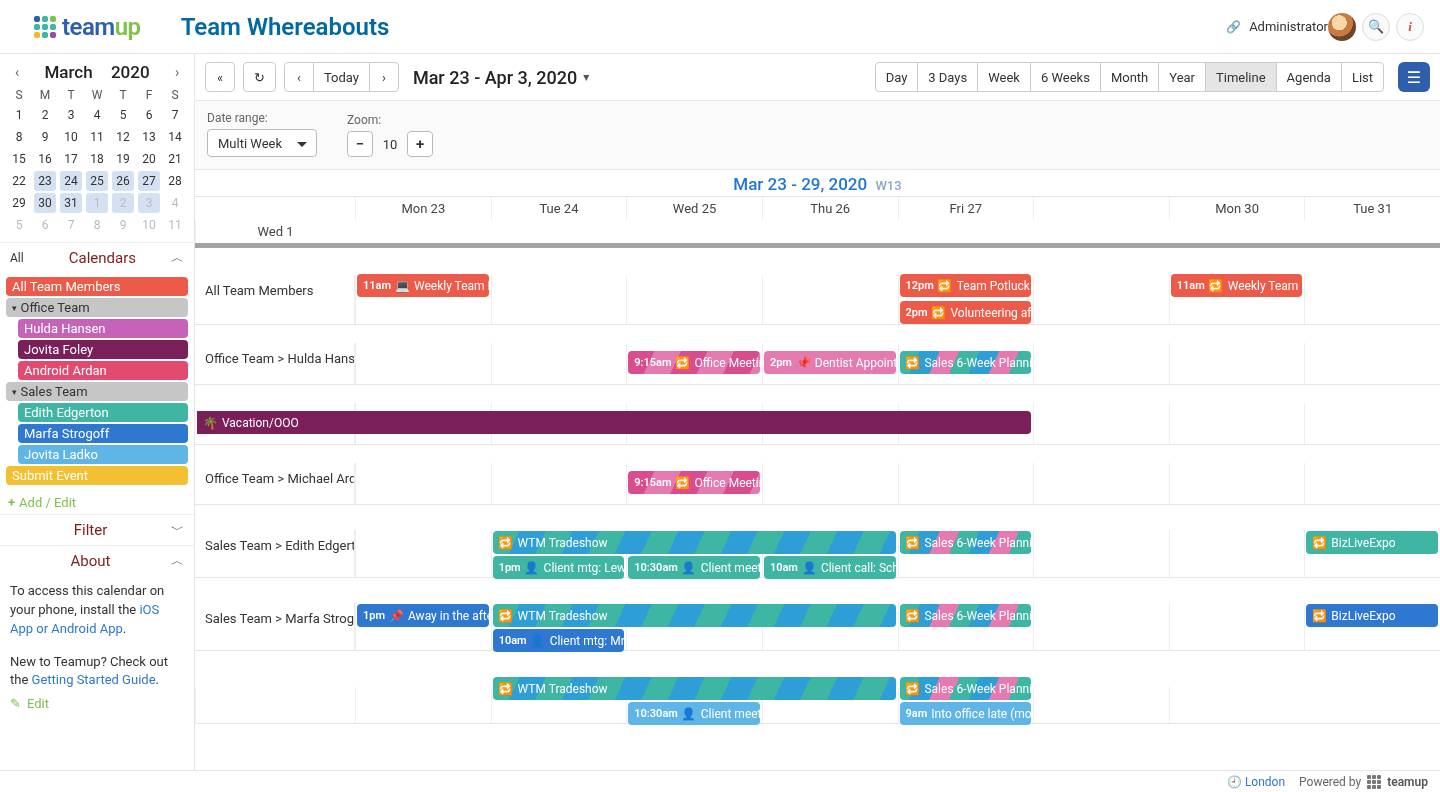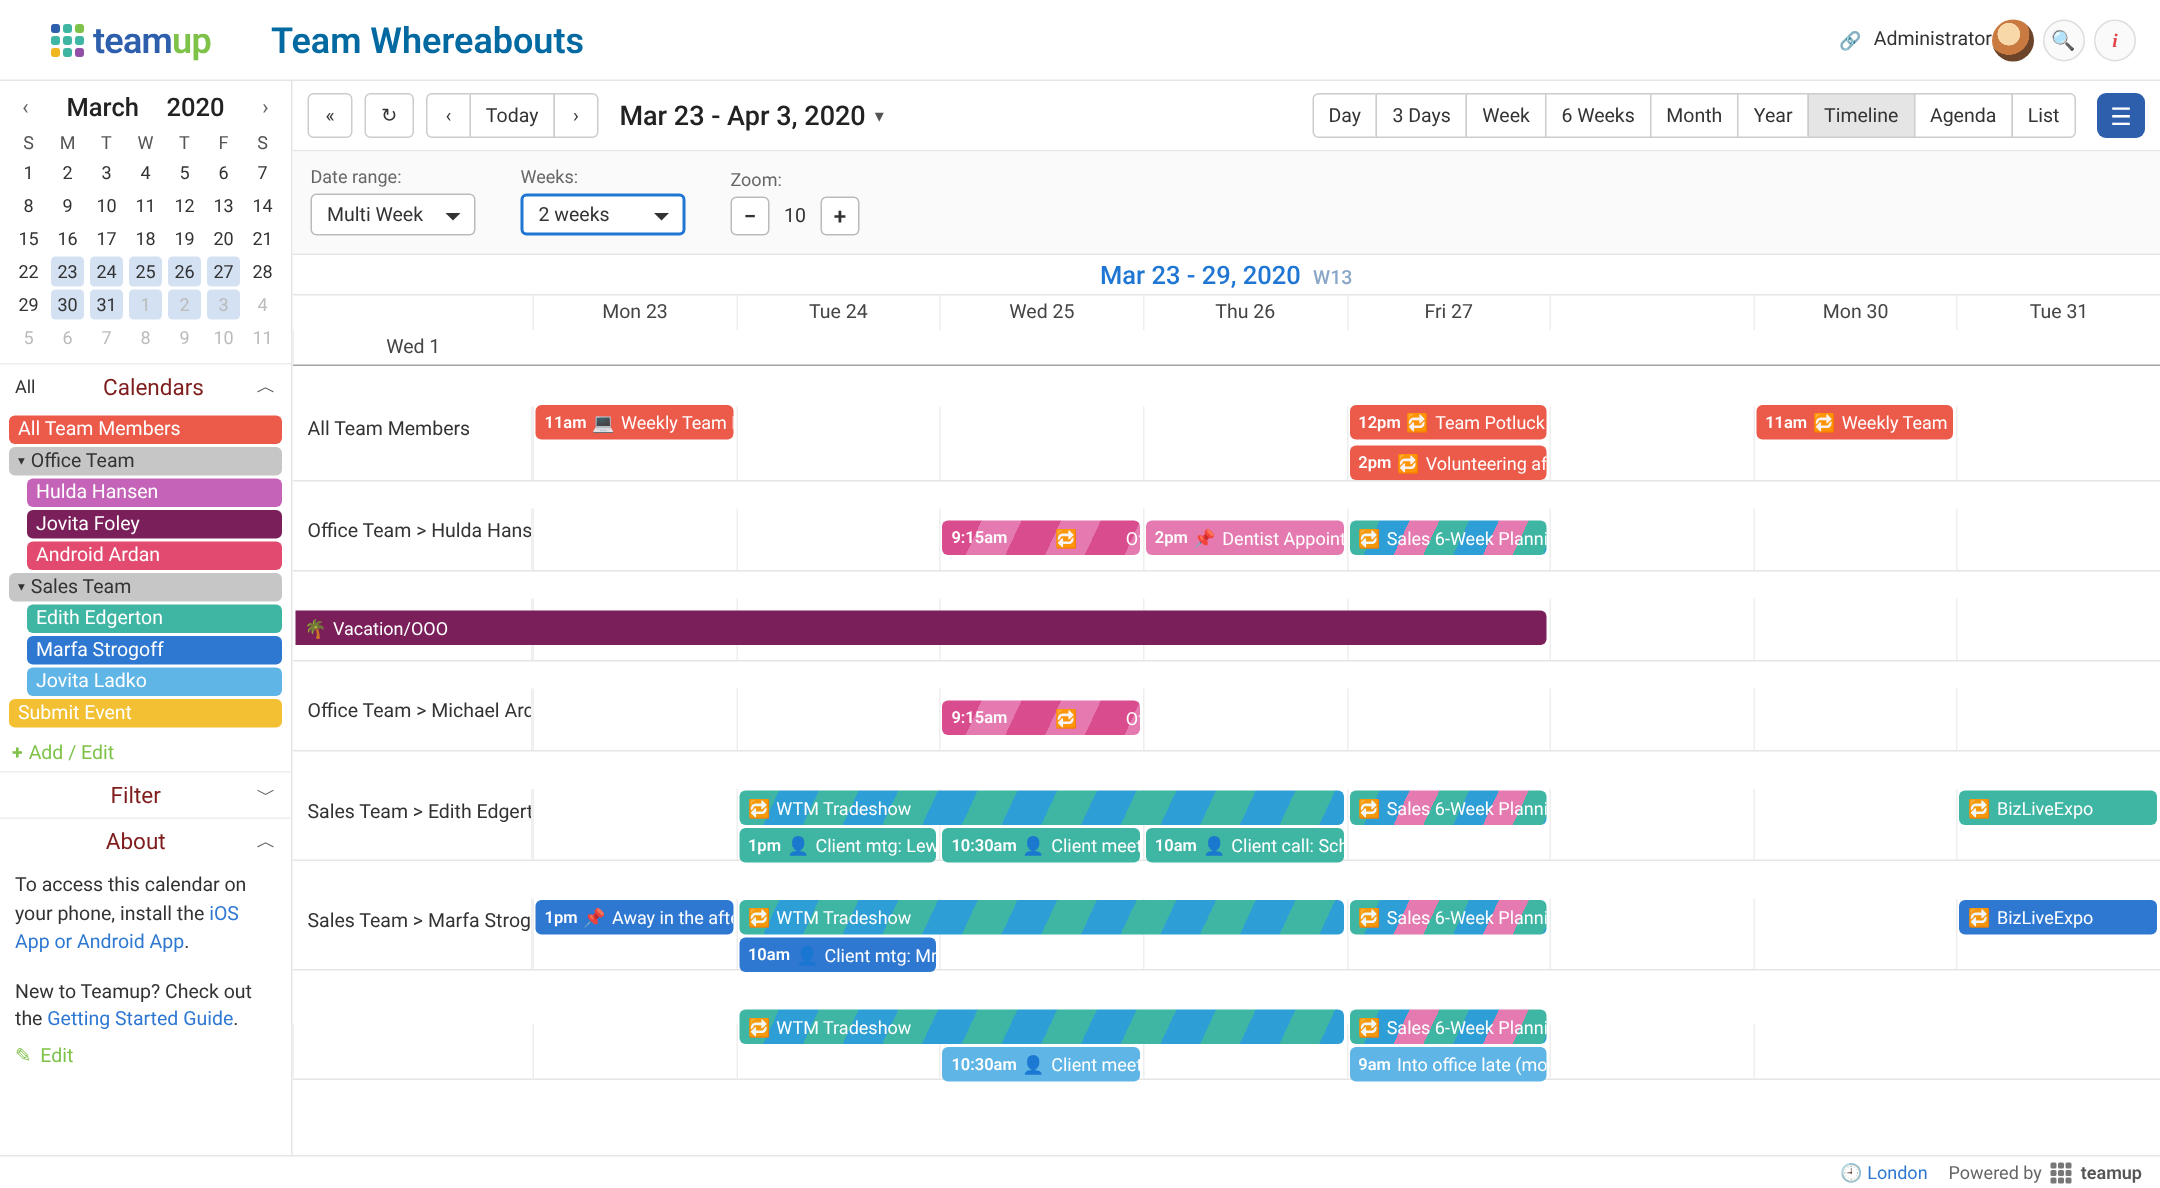--- a/index.html
+++ b/index.html
@@ -75,36 +75,36 @@
 .select.active{ border:2px solid #1f76d3; }
 .select::after{ content:""; position:absolute; right:9px; top:50%; margin-top:-1px; border:5px solid transparent; border-top-color:#333; }
 .zoom { display:flex; align-items:center; gap:0;}
 .zoom .zbtn{ width:26px; height:26px; border:1px solid #bbb; border-radius:4px; background:#fff; display:flex; align-items:center; justify-content:center; cursor:pointer; font-size:15px; font-weight:600; color:#333;}
 .zoom .zval{ width:34px; text-align:center; font-size:13px; }
 
 
 .timeline { flex:1; overflow:hidden; display:flex; flex-direction:column;}
 .weeklabel { text-align:center; padding: 4px 0 2px; color:#1f76d3; font-size:17px; font-weight:500;}
 .weeklabel .wnum{ color:#8aa7c8; font-size:13px; margin-left:4px;}
-.dayheader { display:grid; grid-template-columns: 160px repeat(8, 1fr); border-top:1px solid #e5e5e5; border-bottom:1px solid #a3a3a3; }
+.dayheader { display:grid; grid-template-columns: 160px repeat(8, 1fr); border-top:1px solid #e5e5e5; border-bottom:5px solid #a3a3a3; }
 .dayheader > div { padding:4px 0; text-align:center; font-size:13px; color:#444; border-left:1px solid #eee;}
 .dayheader > div:first-child{border-left:none;}
 
 .rows { flex:1; overflow-y:auto; }
 .row { display:grid; grid-template-columns: 160px repeat(8, 1fr); position:relative; border-bottom:1px solid #e5e5e5; }
 .row .labelcell { grid-column:1; padding:8px 10px 0; font-size:13px; color:#333; border-right:1px solid #eee; white-space:nowrap; overflow:hidden;}
 .row .spacer-cell { border-left:1px solid #eee; }
 .row .eventlayer { grid-column: 1 / -1; grid-row:1; position:relative; pointer-events:none;}
 .row .eventlayer > * { pointer-events:auto;}
 .event { position:absolute; height:23px; border-radius:4px; color:#fff; font-size:12px; display:flex; align-items:center; padding:0 6px; overflow:hidden; white-space:nowrap; cursor:pointer;}
 .event .time{ font-weight:600; margin-right:4px; font-size:11px;}
 .event .icn{ margin-right:4px; opacity:.95; font-size:12px;}
 
 .stripe-teal{ background: repeating-linear-gradient(115deg,#3fb5a3 0 24px,#2e9fd6 24px 48px); }
-.stripe-pink{ background: repeating-linear-gradient(115deg,#d94c8e 0 24px,#e47ab0 24px 48px); gap: 28px; }
+.stripe-pink{ background: repeating-linear-gradient(115deg,#d94c8e 0 24px,#e47ab0 24px 48px); }
 .stripe-multi{ background: repeating-linear-gradient(115deg,#3fb5a3 0 18px,#2e9fd6 18px 36px,#e47ab0 36px 54px); }
 
 
 .footer{ height:22px; border-top:1px solid #e5e5e5; display:flex; align-items:center; justify-content:flex-end; padding:0 12px; font-size:12px; color:#555; gap:14px; background:#fff; position:relative;}
 .footer a{ color:#2e78d2; text-decoration:none;}
 .footer .powered{ display:flex; align-items:center; gap:6px; color:#666;}
 .footer .mini-logo{ width:14px; height:14px; display:grid; grid-template-columns:repeat(3,4px); grid-template-rows:repeat(3,4px); gap:1px;}
 .footer .mini-logo span{background:#777; border-radius:1px;}
 </style>
 </head>
@@ -312,26 +312,20 @@
     </div>
 
     <div class="controls">
       <div class="ctrl">
         <label>Date range:</label>
         <div class="select">
             <span>Multi Week</span>
           </div>
       </div>
       <div class="ctrl">
-        <label>Weeks:</label>
-        <div class="select active">
-            <span>2 weeks</span>
-          </div>
-      </div>
-      <div class="ctrl">
         <label>Zoom:</label>
         <div class="zoom">
           <div class="zbtn">−</div>
           <div class="zval">10</div>
           <div class="zbtn">+</div>
         </div>
       </div>
     </div>
 
     <div class="timeline">

